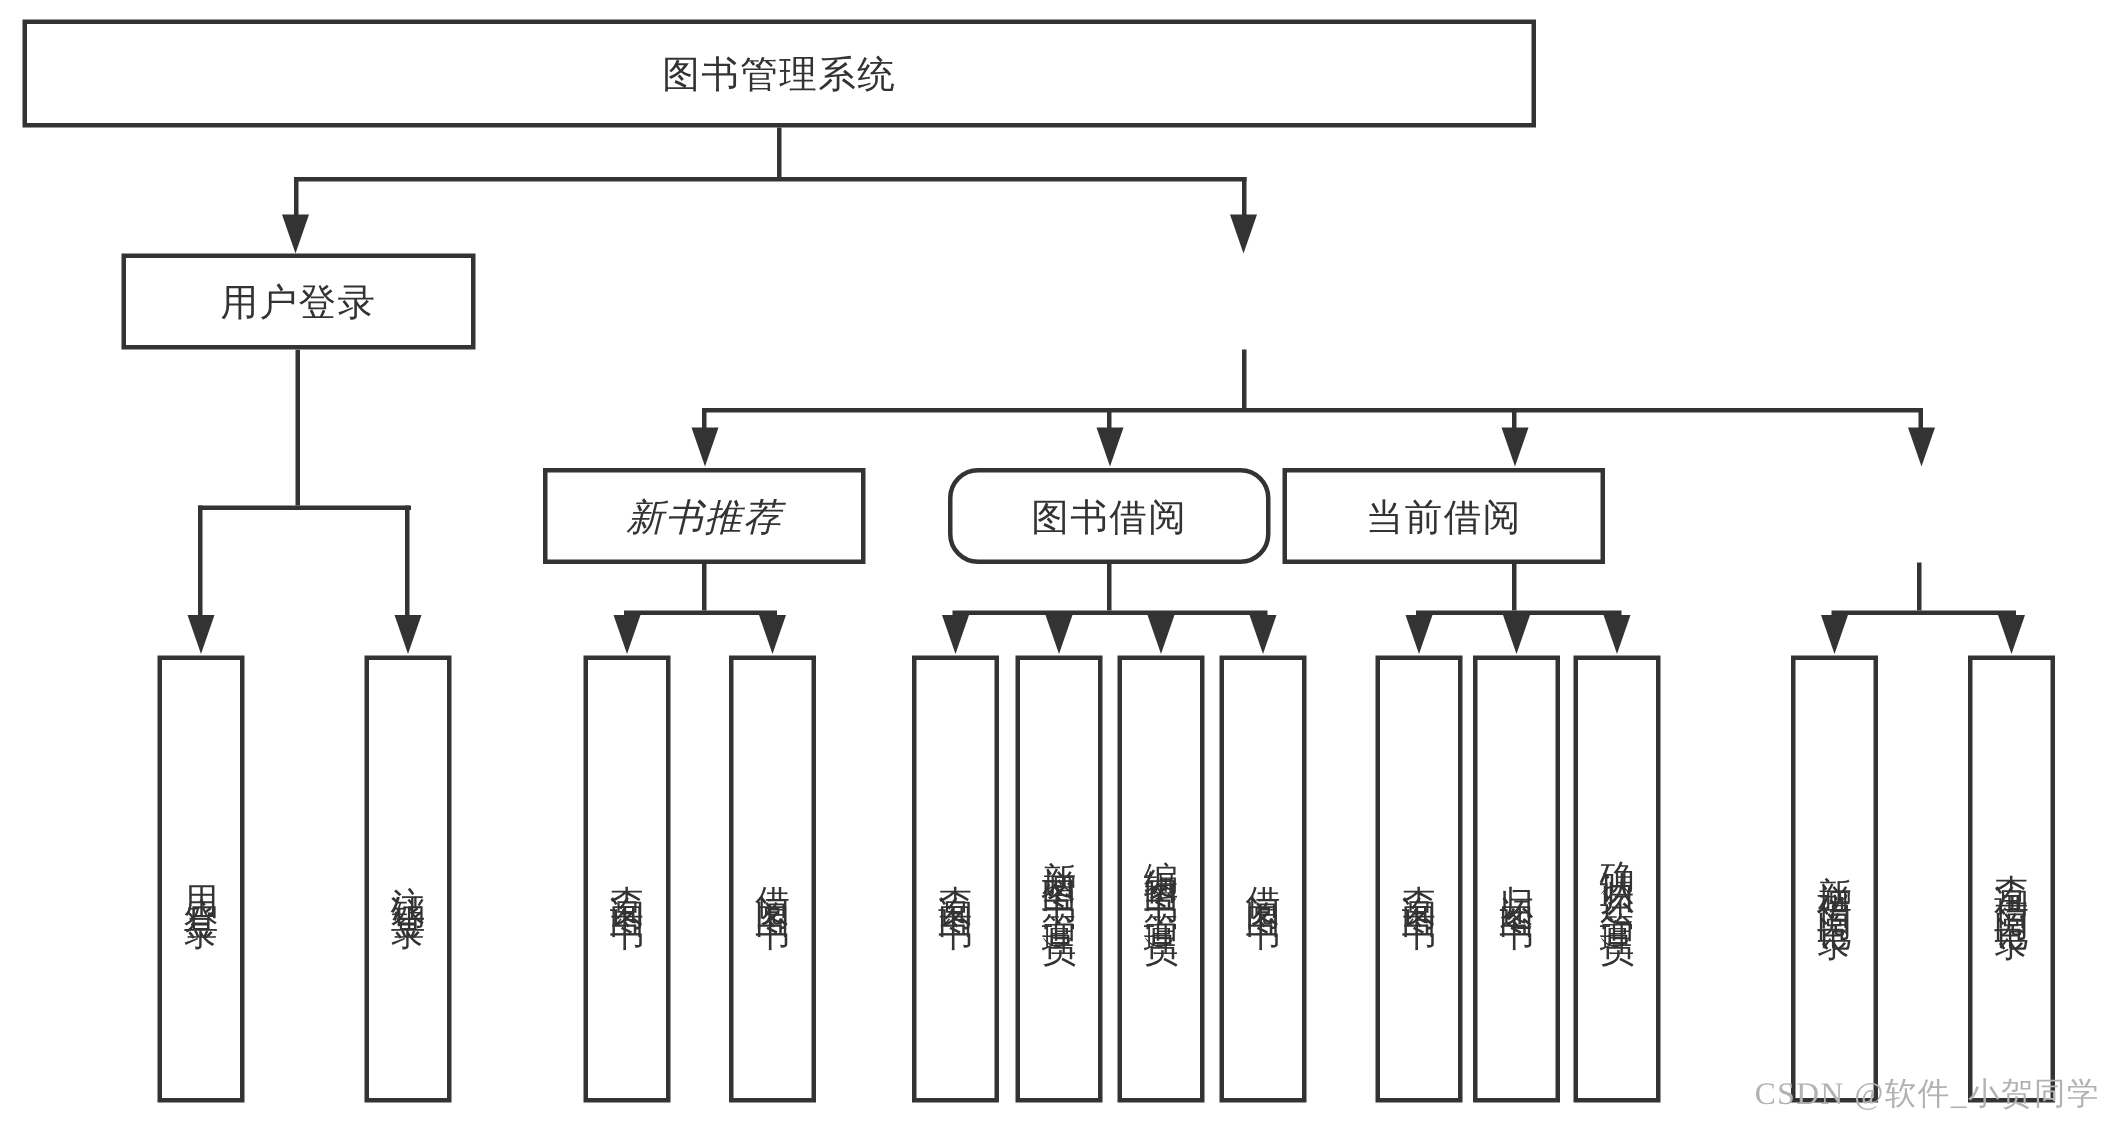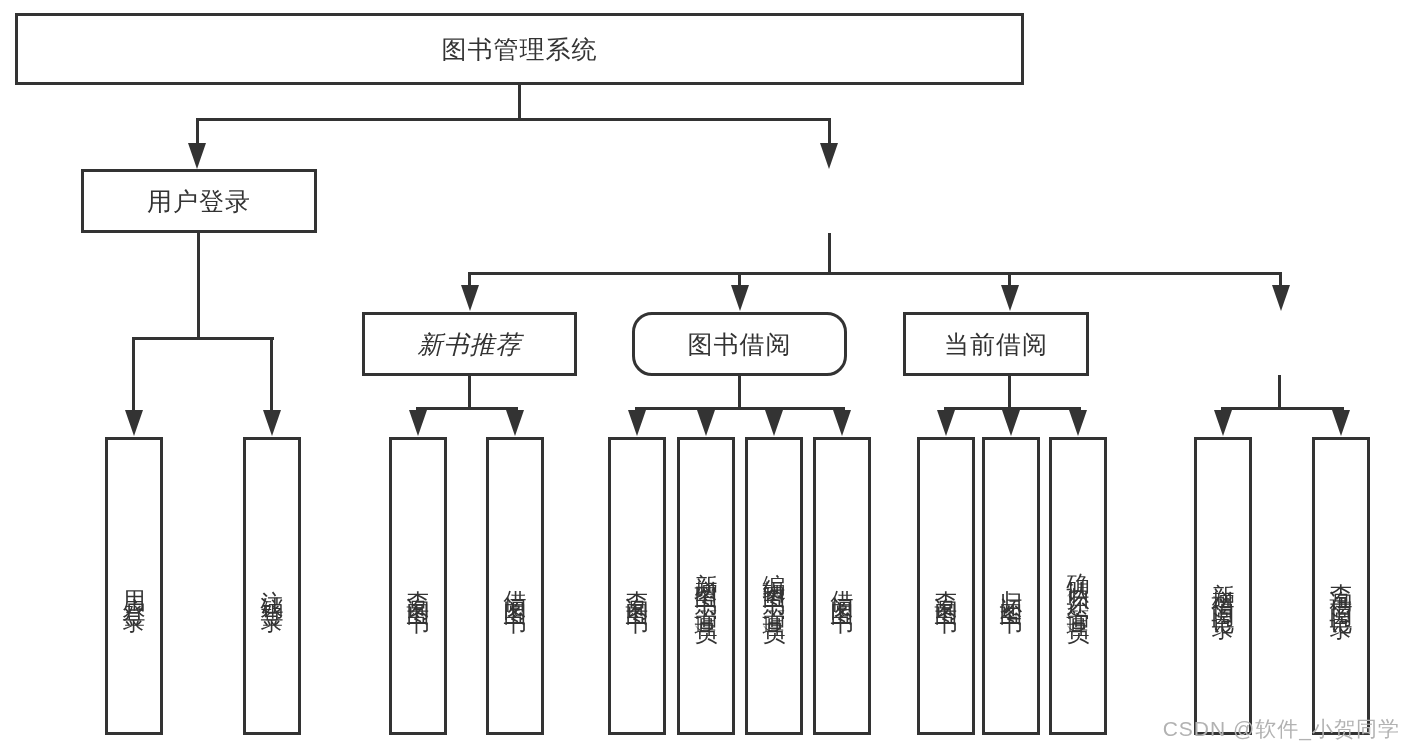--- a/index.html
+++ b/index.html
@@ -59,20 +59,21 @@
     border-right: 9px solid transparent;
     border-top: 26px solid var(--line);
   }
   .watermark {
     position: absolute;
     right: 5px;
     bottom: 4px;
     color: var(--watermark);
     font-size: 21px;
     letter-spacing: 1px;
+    font-family: Liberation Serif, serif;
   }
 </style>
 </head>
 <body>
 
 <div class="stage">
 
   <div class="vline" style="left:518px; top:69px; height:49px;"></div>
   <div class="hline" style="left:196px; top:118px; width:635px;"></div>
   <div class="vline" style="left:196px; top:118px; height:28px;"></div>
@@ -123,21 +124,21 @@
 
   <div class="box" style="left:15px; top:13px; width:1009px; height:72px;">图书管理系统</div>
 
   <div class="box" style="left:81px; top:169px; width:236px; height:64px;">用户登录</div>
 
 
   <div class="box" style="left:362px; top:312px; width:215px; height:64px;font-style:italic;">新书推荐</div>
 
   <div class="box" style="left:632px; top:312px; width:215px; height:64px;border-radius:20px;">图书借阅</div>
 
-  <div class="box" style="left:903px; top:312px; width:186px; height:64px;">当前借阅</div>
+  <div class="box" style="left:855px; top:312px; width:215px; height:64px;">当前借阅</div>
 
 
   <div class="box leaf" style="left:105px; top:437px; width:58px; height:298px;">用户登录</div>
 
   <div class="box leaf" style="left:243px; top:437px; width:58px; height:298px;">注销登录</div>
 
   <div class="box leaf" style="left:389px; top:437px; width:58px; height:298px;">查询图书</div>
 
   <div class="box leaf" style="left:486px; top:437px; width:58px; height:298px;">借阅图书</div>
 

